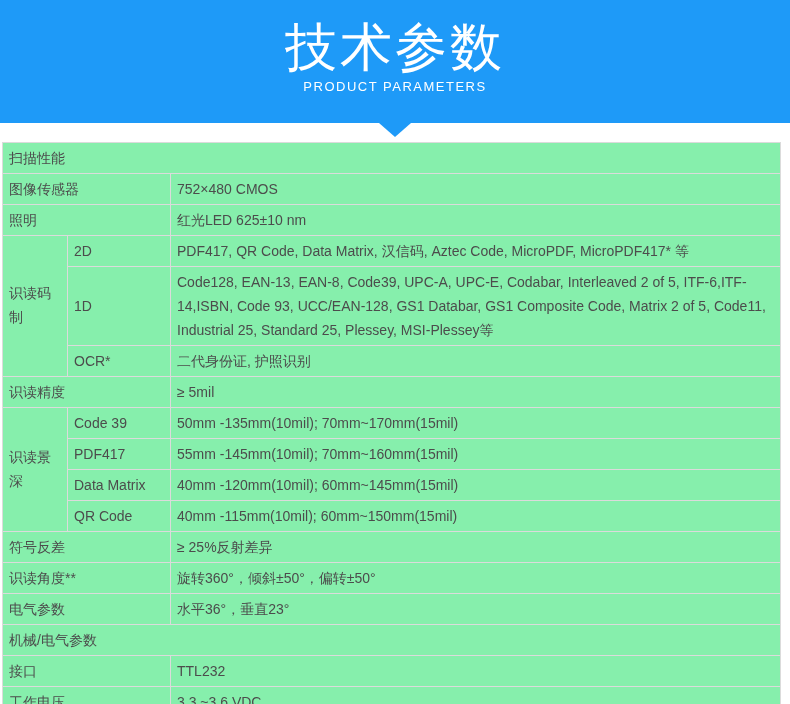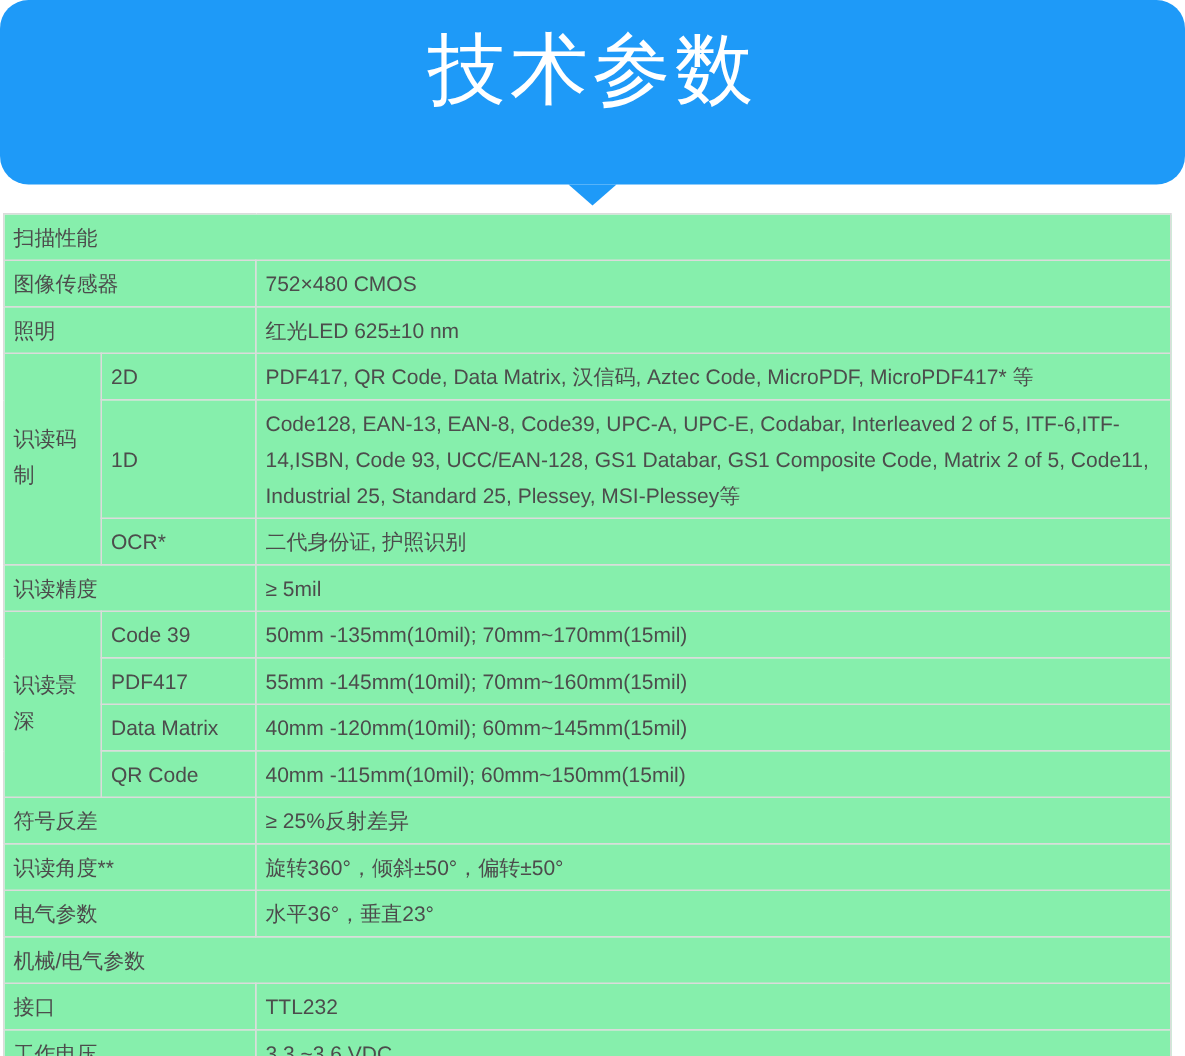--- a/index.html
+++ b/index.html
@@ -8,21 +8,20 @@
     overflow: hidden;
     background: #ffffff;
     font-family: "Liberation Sans", "DejaVu Sans", sans-serif;
   }
   
   .banner {
     height: 123px;
     background: #1e9af8;
     text-align: center;
     color: #ffffff;
-    border-radius: 19px;
   }
   .banner-title {
     padding-top: 18px;
     font-size: 52px;
     line-height: 58px;
     font-weight: 400;
     letter-spacing: 3px;
   }
   .banner-subtitle {
     margin-top: 3px;
@@ -55,20 +54,21 @@
     word-wrap: break-word;
   }
   td.section-cell { }
   td.group-label { vertical-align: middle; font-family: Liberation Serif, serif; }
 </style>
 </head>
 <body>
 
 <div class="banner">
   <div class="banner-title">技术参数</div>
+  <div class="banner-subtitle">PRODUCT PARAMETERS</div>
 </div>
 <div class="banner-pointer"></div>
 
 <div class="table-wrap">
   <table class="spec">
     <colgroup>
       <col style="width:65px">
         <col style="width:103px">
         <col>
     </colgroup>

